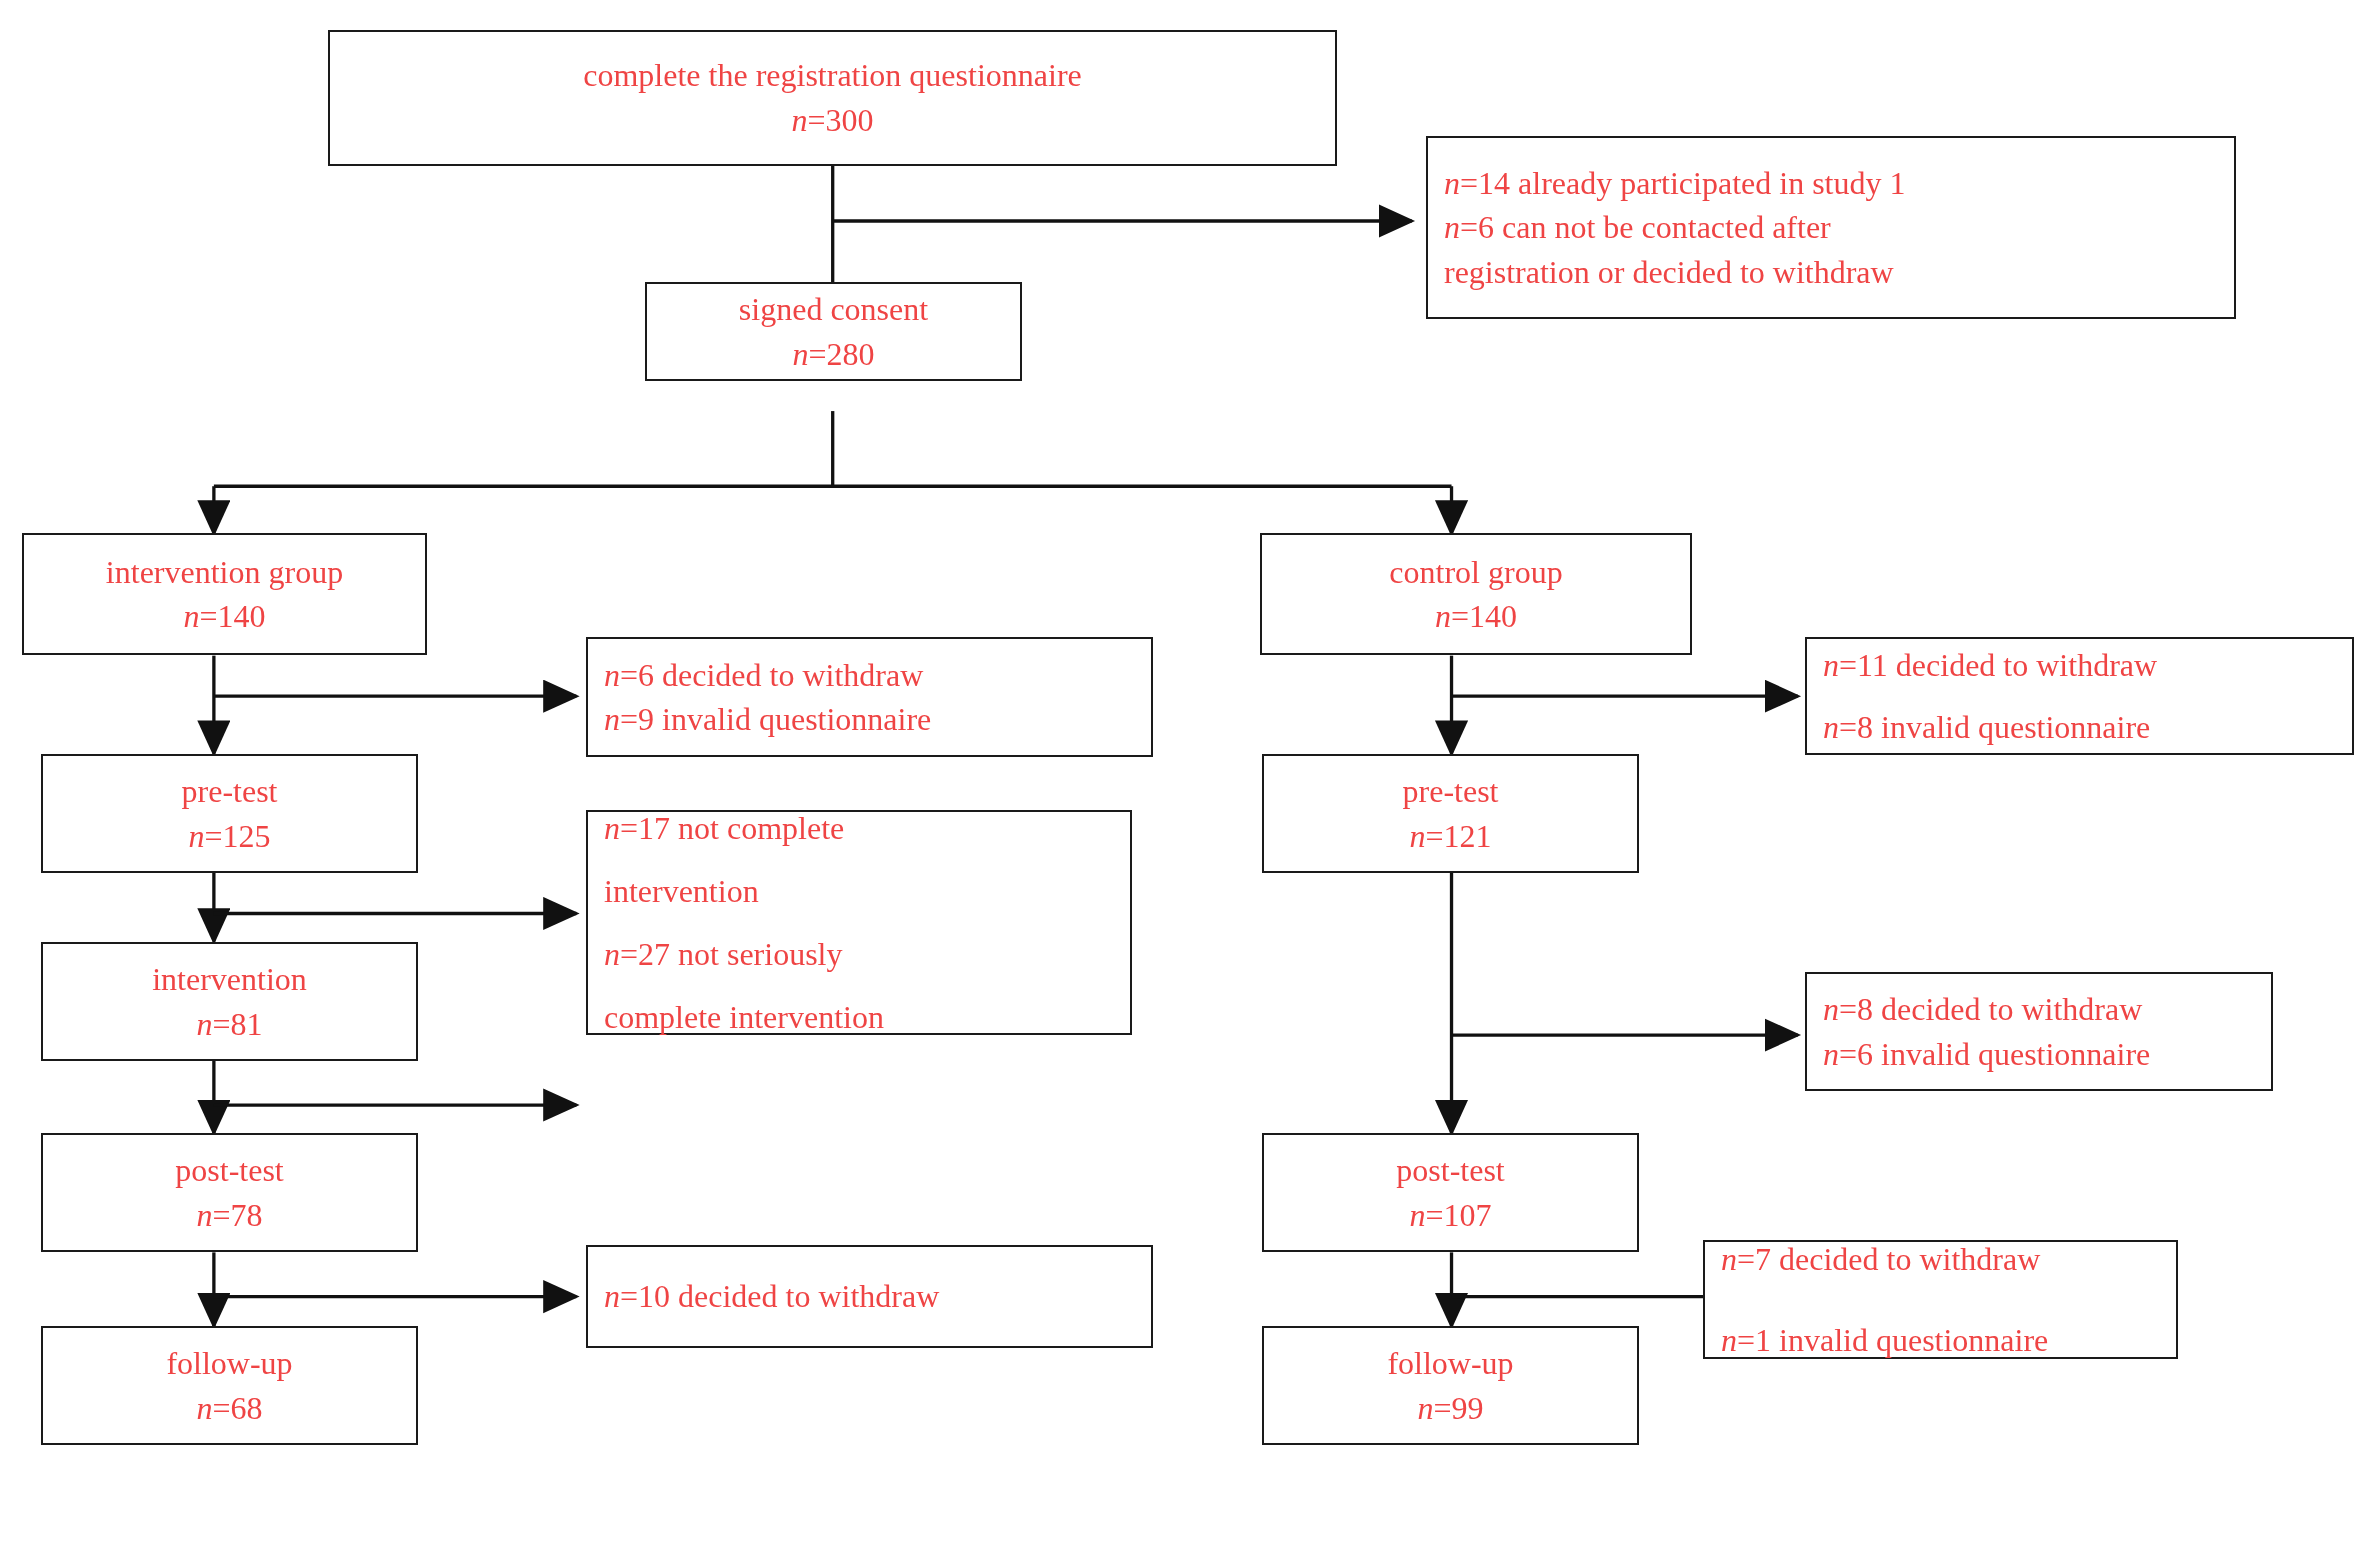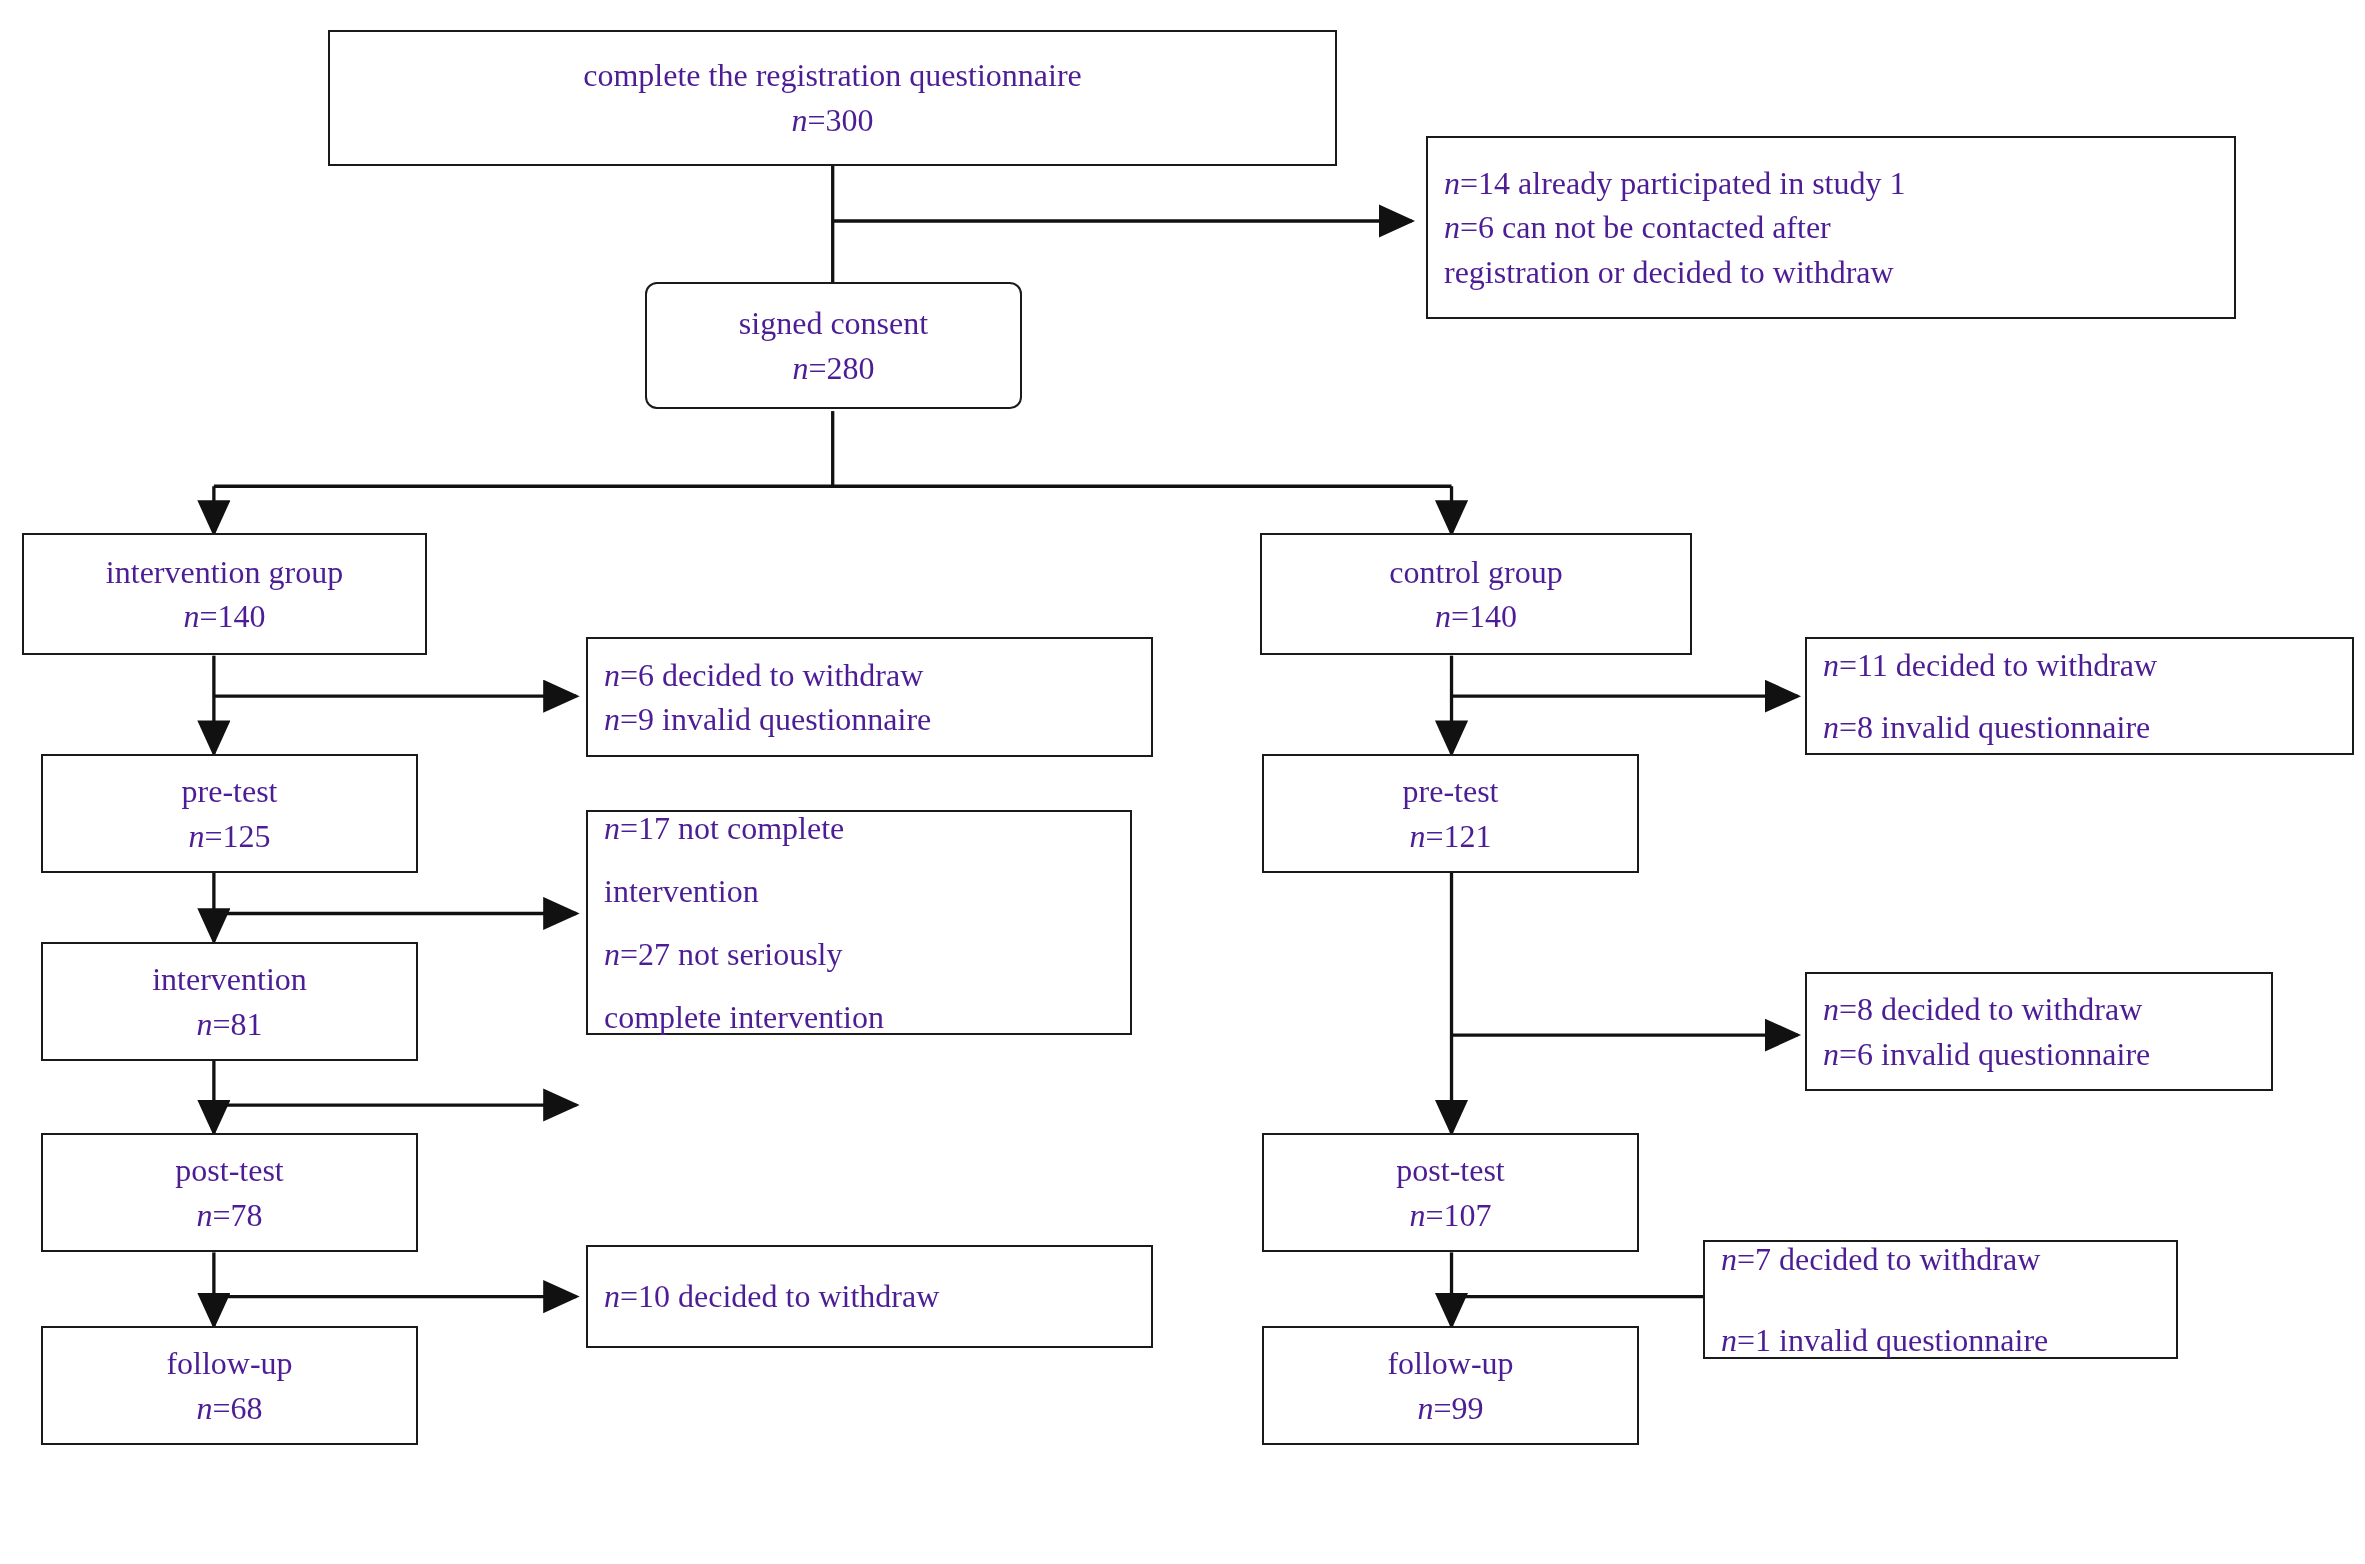--- a/index.html
+++ b/index.html
@@ -18,21 +18,21 @@
   .node {
     position: absolute;
     box-sizing: border-box;
     border: 2.2px solid #1a1a1a;
     background: #ffffff;
     display: flex;
     flex-direction: column;
     justify-content: center;
     align-items: center;
     text-align: center;
-    color: #4c1d95;
+    color: #ef4444;
     font-size: 32px;
     line-height: 1.38;
     padding: 4.4px 7.4px;
   }
   .node.left-align {
     align-items: flex-start;
     text-align: left;
     padding-left: 16px;
   }
   .node .line {
@@ -97,21 +97,21 @@
     <span class="line">complete the registration questionnaire</span>
     <span class="line"><i class="ital">n</i><span>=300</span></span>
   </div>
 
   <div class="node left-align" style="left:1426px; top:136px; width:810px; height:183px;">
     <span class="line"><i class="ital">n</i><span>=14 already participated in study 1</span></span>
     <span class="line"><i class="ital">n</i><span>=6 can not be contacted after</span></span>
     <span class="line">registration or decided to withdraw</span>
   </div>
 
-  <div class="node" style="left:645px; top:282px; width:377px; height:127px;border-radius:12px;">
+  <div class="node" style="left:645px; top:282px; width:377px; height:99px;">
     <span class="line">signed consent</span>
     <span class="line"><i class="ital">n</i><span>=280</span></span>
   </div>
 
   <div class="node" style="left:22px; top:533px; width:405px; height:122px;">
     <span class="line">intervention group</span>
     <span class="line"><i class="ital">n</i><span>=140</span></span>
   </div>
 
   <div class="node" style="left:1260px; top:533px; width:432px; height:122px;">

